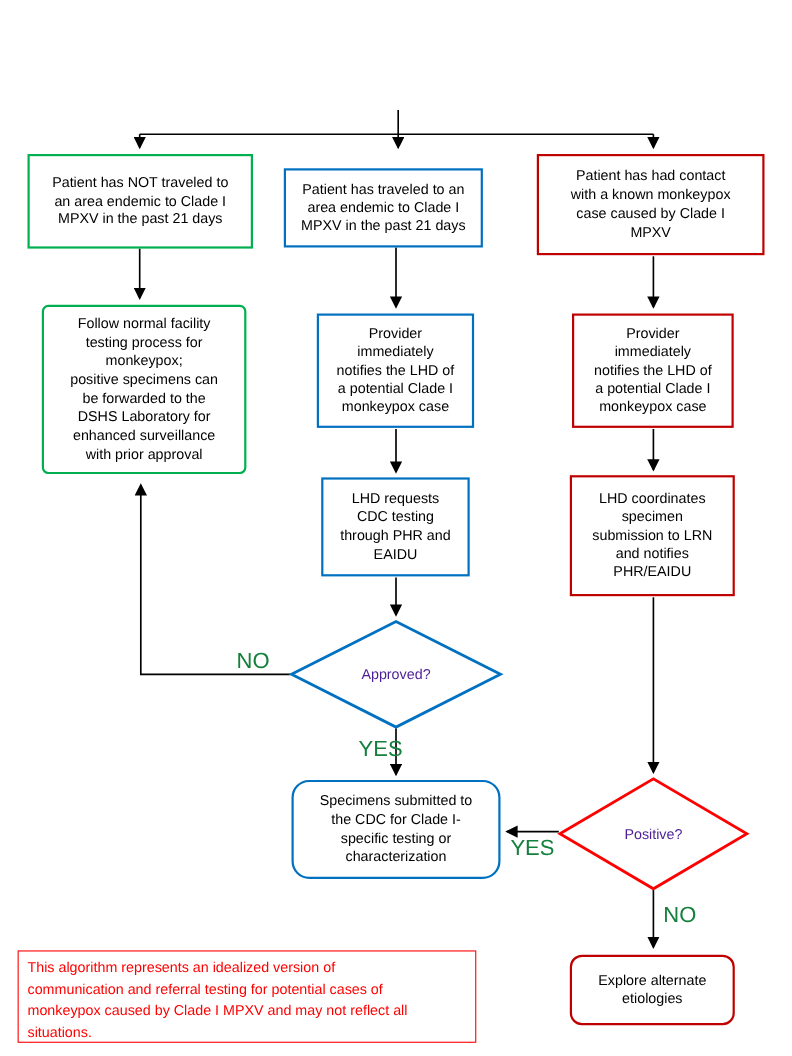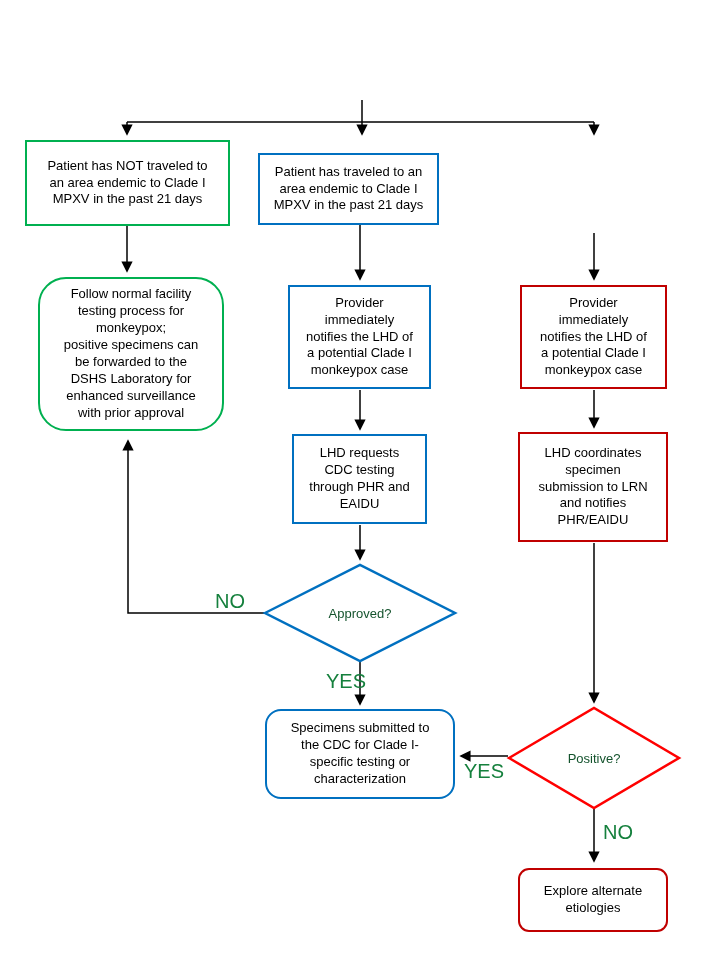--- a/index.html
+++ b/index.html
@@ -6,27 +6,27 @@
   body{font-family:"Liberation Sans", sans-serif;}
   #canvas{position:relative;width:720px;height:960px;background:#ffffff;overflow:hidden;}
   #edges{position:absolute;left:0;top:0;width:720px;height:960px;}
   .node{
     position:absolute;display:flex;align-items:center;justify-content:center;
     text-align:center;white-space:pre-line;font-size:13px;line-height:1.3;
     color:#000;background:#fff;box-sizing:border-box;padding:2px 4px;
   }
   .b-black{border:1.5px solid #000000;border-radius:12px;}
   .b-green{border:2.5px solid #00B050;}
-  .b-green-round{border:2.5px solid #00B050;border-radius:28px;}
+  .b-green-round{border:2.5px solid #00B050;border-radius:6px;}
   .b-blue{border:2.5px solid #0070C0;}
   .b-blue-round{border:2.5px solid #0070C0;border-radius:16px;}
   .b-red{border:2.5px solid #C00000;}
   .b-red-round{border:2.5px solid #C00000;border-radius:14px;}
   .diamond-label{
-    position:absolute;transform:translate(-50%,-50%);font-size:13px;color:#14532d;
+    position:absolute;transform:translate(-50%,-50%);font-size:13px;color:#4c1d95;
     white-space:nowrap;
   }
   .edge-label{position:absolute;font-size:20px;color:#15803d;white-space:nowrap;}
   #disclaimer{
     position:absolute;left:16px;top:864px;width:417px;height:84px;box-sizing:border-box;
     border:1.5px solid #FF0000;color:#FF0000;font-size:13px;line-height:1.5;
     padding:5px 8px;white-space:pre-line;text-align:left;background:#fff;
   }
 </style>
 </head>
@@ -72,20 +72,24 @@
 
 
   <div class="node b-green" style="left:25px;top:140px;width:205px;height:86px;">Patient has NOT traveled to
 an area endemic to Clade I
 MPXV in the past 21 days</div>
 
   <div class="node b-blue" style="left:258px;top:153px;width:181px;height:72px;">Patient has traveled to an
 area endemic to Clade I
 MPXV in the past 21 days</div>
 
+  <div class="node b-red" style="left:488px;top:140px;width:207px;height:92px;">Patient has had contact
+with a known monkeypox
+case caused by Clade I
+MPXV</div>
 
   <div class="node b-green-round" style="left:38px;top:277px;width:186px;height:154px;">Follow normal facility
 testing process for
 monkeypox;
 positive specimens can
 be forwarded to the
 DSHS Laboratory for
 enhanced surveillance
 with prior approval</div>
 
@@ -121,14 +125,18 @@
 etiologies</div>
 
   <div class="diamond-label" style="left:360px;top:613px;">Approved?</div>
   <div class="diamond-label" style="left:594px;top:758px;">Positive?</div>
 
   <div class="edge-label" style="left:215px;top:590px;">NO</div>
   <div class="edge-label" style="left:326px;top:670px;">YES</div>
   <div class="edge-label" style="left:464px;top:760px;">YES</div>
   <div class="edge-label" style="left:603px;top:821px;">NO</div>
 
+  <div id="disclaimer">This algorithm represents an idealized version of
+communication and referral testing for potential cases of
+monkeypox caused by Clade I MPXV and may not reflect all
+situations.</div>
 
 </div>
 
 </body></html>

